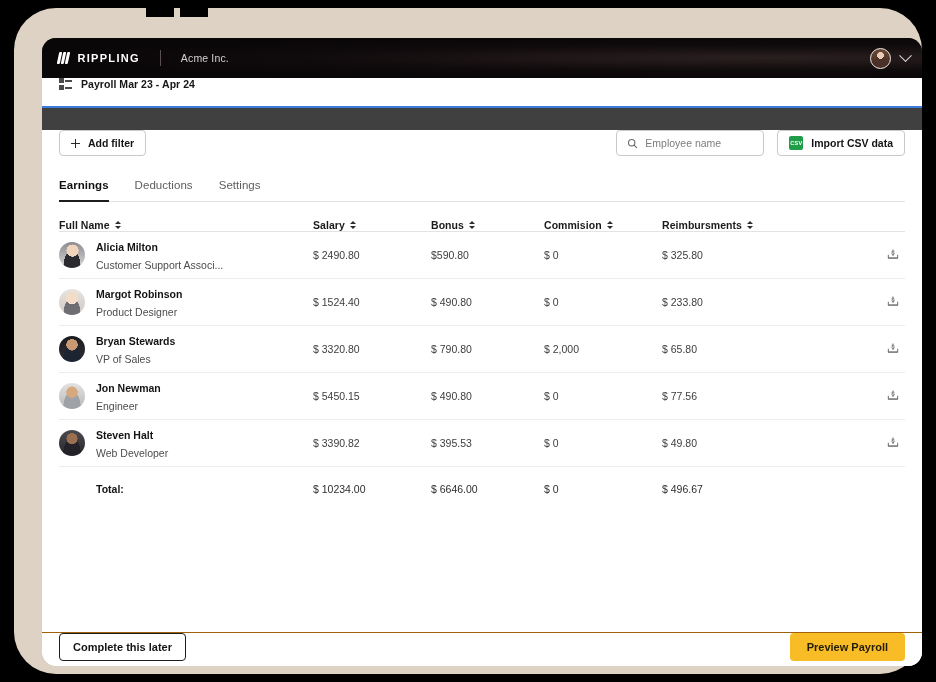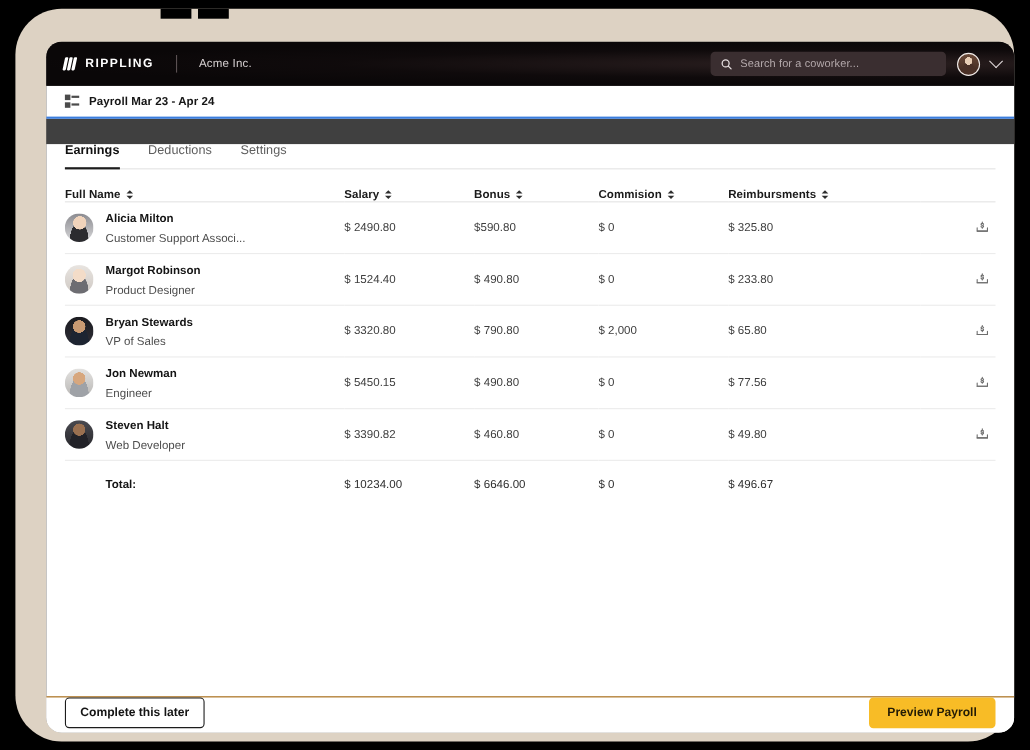--- a/index.html
+++ b/index.html
@@ -112,21 +112,21 @@
     width: 9px; height: 9px;
     border-right: 1.6px solid #ddd6d7;
     border-bottom: 1.6px solid #ddd6d7;
     transform: rotate(45deg) translate(-2px,-2px);
   }
 
   
   .crumbbar {
     height: 30px;
     background: #ffffff;
-    display: flex; align-items: center;
+    display: flex; 
     padding-left: 17px;
     border-bottom: 2.5px solid #3b7ddd;
   }
   .crumb-icon {
     width: 13px; height: 13px;
     display: grid;
     grid-template-columns: 5px 7px;
     grid-template-rows: 5px 5px;
     gap: 2px 1px;
     margin-right: 9px;
@@ -408,45 +408,57 @@
         <span class="brand-mark">
           <i></i>
             <i></i>
             <i></i>
         </span>
         <span class="brand-name">RIPPLING</span>
         <span class="brand-div"></span>
         <span class="brand-company">Acme Inc.</span>
       </div>
       <div class="topbar-right">
-        <div class="search-pill">
-          <svg width="11" height="11" viewBox="0 0 16 16">
-            <circle cx="6.8" cy="6.8" r="4.6" fill="none" stroke="#e6dfe0" stroke-width="1.7"></circle>
-            <line x1="10.3" y1="10.3" x2="14" y2="14" stroke="#e6dfe0" stroke-width="1.7" stroke-linecap="round"></line>
-          </svg>
-          <span>Search for a coworker...</span>
-        </div>
         <div class="avatar-top"></div>
         <div class="chev"></div>
       </div>
     </div>
 
     <div class="crumbbar">
       <span class="crumb-icon">
         <s></s>
           <s class="line"></s>
           <s></s>
           <s class="line"></s>
       </span>
       <span class="crumb-text">Payroll Mar 23 - Apr 24</span>
     </div>
 
     <div class="page">
 
 
+      <div class="toolbar">
+        <button class="btn-outline">
+          <span class="plus"></span>
+          <span>Add filter</span>
+        </button>
+        <div class="toolbar-right">
+          <div class="emp-search">
+            <svg width="11" height="11" viewBox="0 0 16 16">
+              <circle cx="6.8" cy="6.8" r="4.6" fill="none" stroke="#6f6f6f" stroke-width="1.7"></circle>
+              <line x1="10.3" y1="10.3" x2="14" y2="14" stroke="#6f6f6f" stroke-width="1.7" stroke-linecap="round"></line>
+            </svg>
+            <span>Employee name</span>
+          </div>
+          <button class="btn-outline">
+            <span class="csv-icon">CSV</span>
+            <span>Import CSV data</span>
+          </button>
+        </div>
+      </div>
 
       <div class="tabs">
         <div class="tab active">Earnings</div>
         <div class="tab">Deductions</div>
         <div class="tab">Settings</div>
       </div>
 
       <table>
         <colgroup>
           <col class="c-name">
@@ -606,21 +618,21 @@
             <td>
               <div class="person">
                 <span class="avatar a5"></span>
                 <span>
                   <span class="p-name">Steven Halt</span><br>
                   <span class="p-role">Web Developer</span>
                 </span>
               </div>
             </td>
             <td class="money">$ 3390.82</td>
-            <td class="money">$ 460.80</td>
+            <td class="money">$ 395.53</td>
             <td class="money">$ 0</td>
             <td class="money">$ 49.80</td>
             <td class="act-cell">
               <span class="act-btn">
                 <svg width="14" height="14" viewBox="0 0 24 24" fill="none" stroke="#6d6d6d" stroke-width="1.7" stroke-linecap="round" stroke-linejoin="round">
                   <path d="M4 14v5h16v-5"></path>
                     <path d="M4 19h16"></path>
                   <path d="M14 8.5c0-1-1-1.5-2-1.5s-2 .5-2 1.5S11 10 12 10s2 .5 2 1.5-1 1.5-2 1.5-2-.5-2-1.5"></path>
                   <path d="M12 5v1.5M12 13v1.5"></path>
                 </svg>

